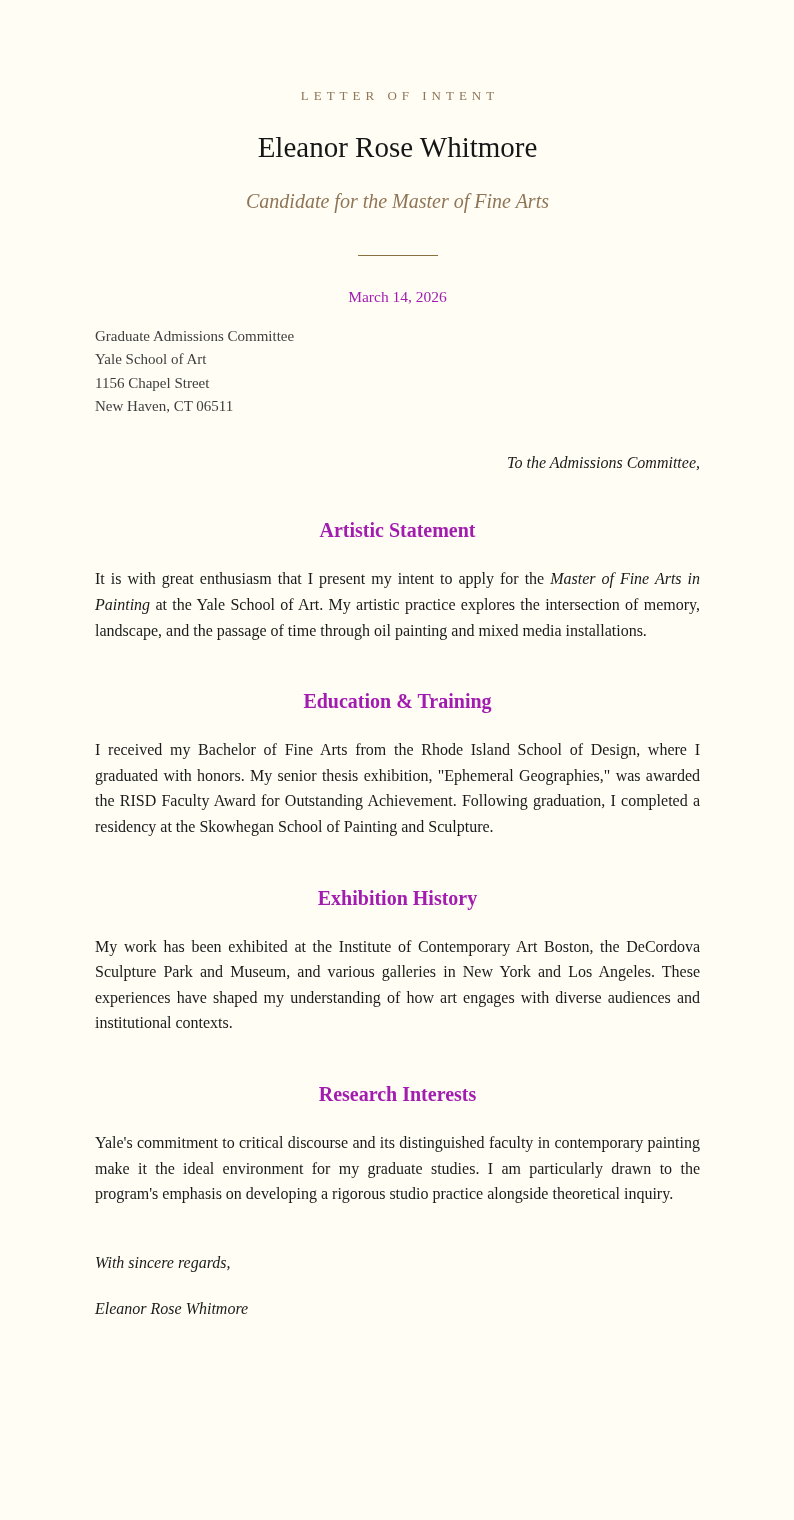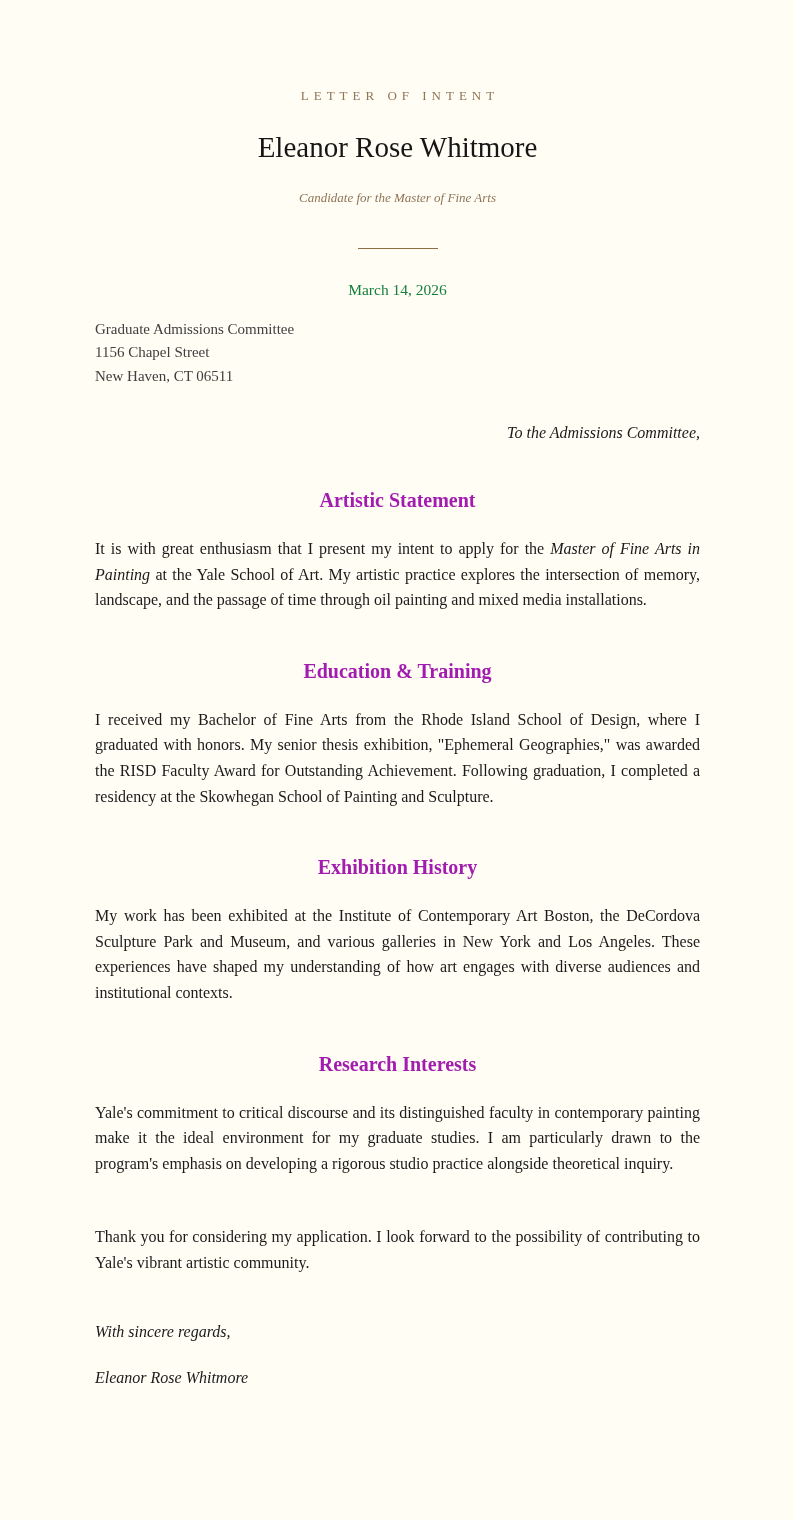--- a/index.html
+++ b/index.html
@@ -34,35 +34,35 @@
     text-align: center;
     font-size: 29px;
     font-weight: 400;
     color: #161616;
     line-height: 1.2;
     margin-bottom: 25px;
   }
   .subtitle {
     text-align: center;
     font-style: italic;
-    font-size: 13px;
+    font-size: 20px;
     color: var(--accent);
     margin-bottom: 42px;
   }
   .divider {
     width: 80px;
     border: none;
     border-top: 1.6px solid var(--divider);
     margin: 0 auto 32px auto;
   }
   .letter-date {
     text-align: center;
     font-size: 15.5px;
     margin-bottom: 19px;
-    color: #15803d;
+    color: #a21caf;
   }
   .recipient {
     text-align: left;
     font-size: 15px;
     line-height: 23.4px;
     color: var(--muted-ink);
     margin-bottom: 36px;
   }
   .salutation {
     text-align: right;
@@ -96,20 +96,21 @@
     <div class="doc-label">LETTER OF INTENT</div>
     <h1 class="applicant-name">Eleanor Rose Whitmore</h1>
     <div class="subtitle">Candidate for the Master of Fine Arts</div>
     <hr class="divider">
   </header>
 
   <div class="letter-date">March 14, 2026</div>
 
   <div class="recipient">
     <div>Graduate Admissions Committee</div>
+    <div>Yale School of Art</div>
     <div>1156 Chapel Street</div>
     <div>New Haven, CT 06511</div>
   </div>
 
   <p class="salutation">To the Admissions Committee,</p>
 
   <section class="letter-section">
     <h2>Artistic Statement</h2>
     <p><span>It is with great enthusiasm that I present my intent to apply for the</span> <em>Master of Fine Arts in Painting</em> <span>at the Yale School of Art. My artistic practice explores the intersection of memory, landscape, and the passage of time through oil painting and mixed media installations.</span></p>
   </section>
@@ -122,20 +123,19 @@
   <section class="letter-section">
     <h2>Exhibition History</h2>
     <p>My work has been exhibited at the Institute of Contemporary Art Boston, the DeCordova Sculpture Park and Museum, and various galleries in New York and Los Angeles. These experiences have shaped my understanding of how art engages with diverse audiences and institutional contexts.</p>
   </section>
 
   <section class="letter-section">
     <h2>Research Interests</h2>
     <p>Yale's commitment to critical discourse and its distinguished faculty in contemporary painting make it the ideal environment for my graduate studies. I am particularly drawn to the program's emphasis on developing a rigorous studio practice alongside theoretical inquiry.</p>
   </section>
 
-  <p class="closing">Thank you for considering my application. I look forward to the possibility of contributing to Yale's vibrant artistic community.</p>
 
   <div class="signoff">
     <p class="valediction">With sincere regards,</p>
     <p>Eleanor Rose Whitmore</p>
   </div>
 
 </main>
 
 </body></html>

